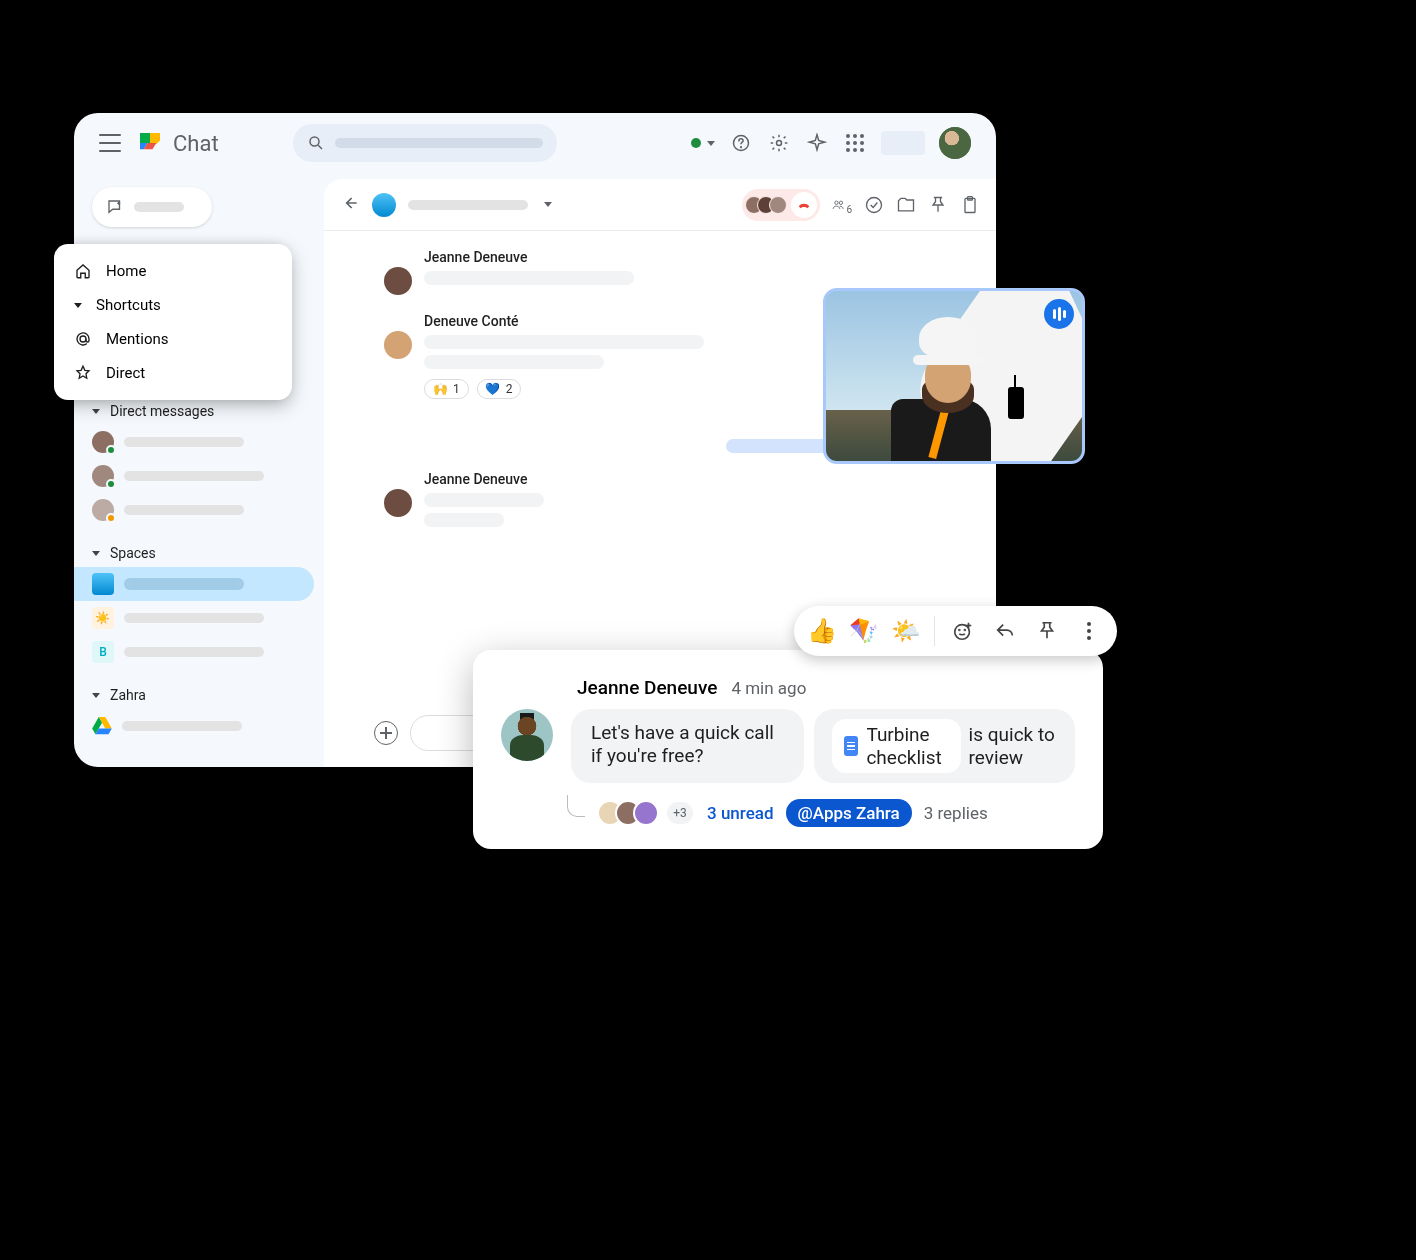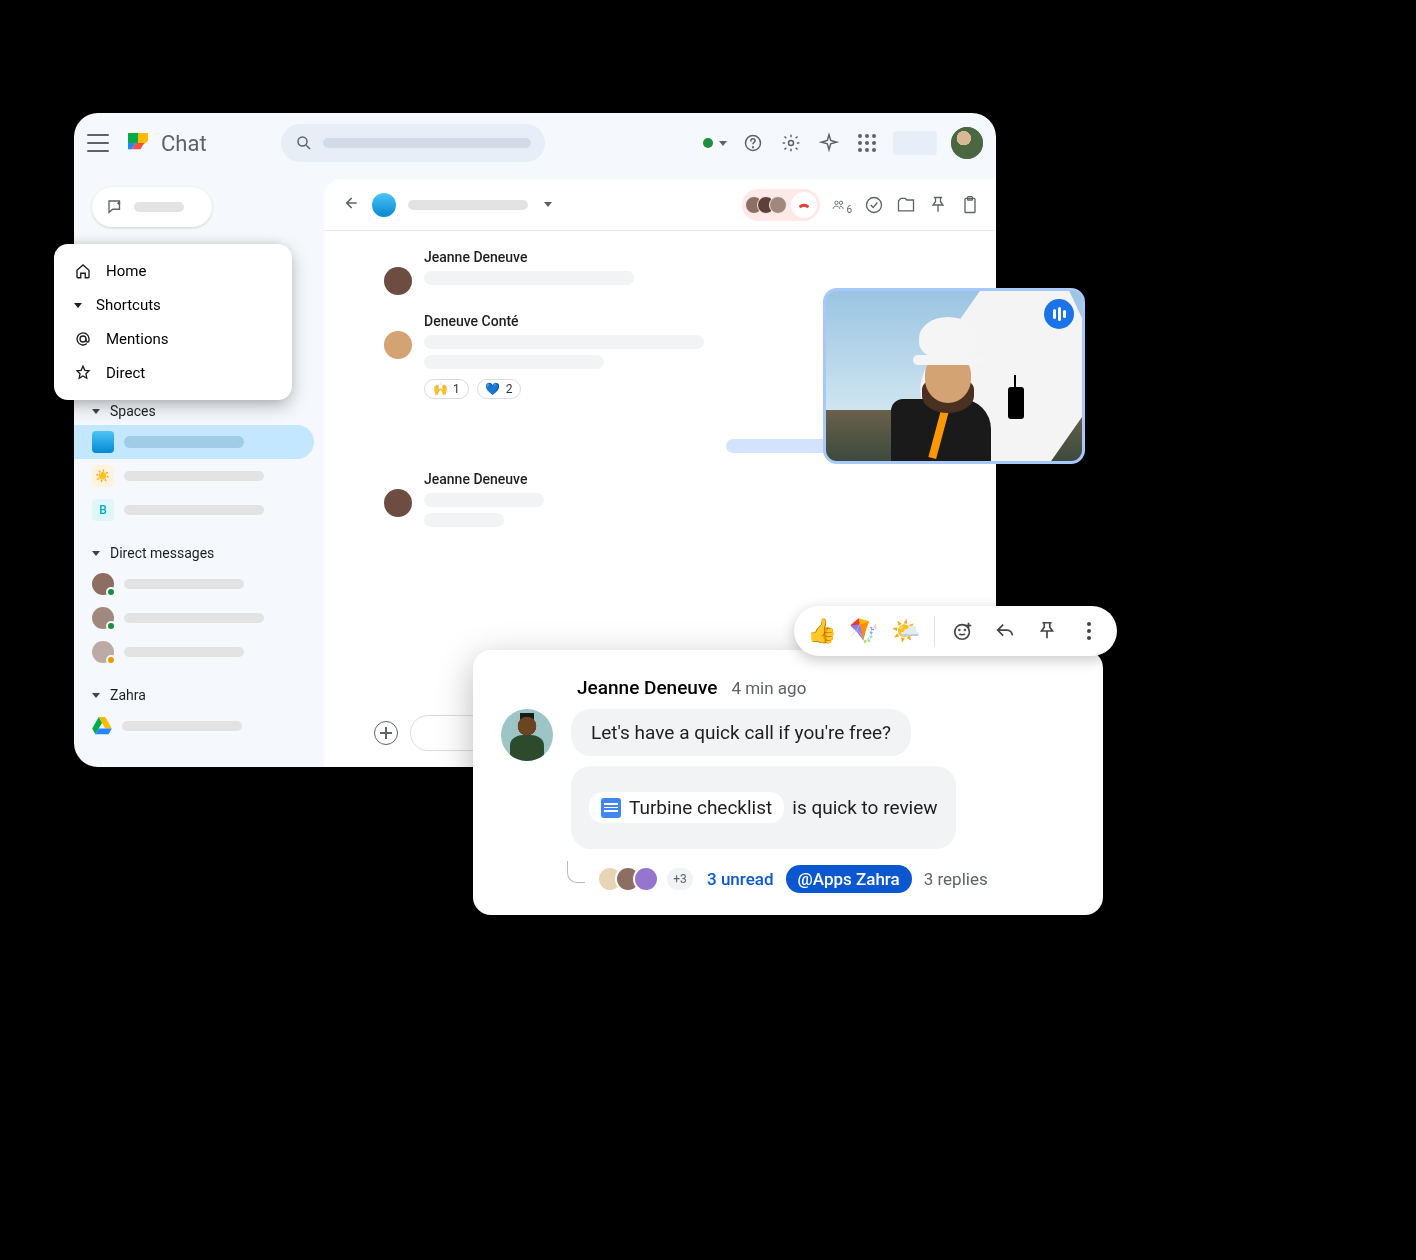--- a/index.html
+++ b/index.html
@@ -15,21 +15,21 @@
     display: flex;
     flex-direction: column;
     overflow: hidden;
   }
   
   
   .header {
     height: 60px;
     display: flex;
     align-items: center;
-    padding: 0 13px;
+    padding: 0 25px;
     gap: 14px;
   }
   .hamburger { width: 22px; height: 18px; display:flex; flex-direction:column; justify-content:space-between; cursor:pointer;}
   .hamburger span{height:2px;background:#5f6368;border-radius:2px;}
   .logo { display:flex; align-items:center; gap:8px; }
   .logo-icon { width:30px; height:30px; position:relative;}
   .logo-icon svg{width:30px;height:30px;}
   .logo-text { font-size:22px; color:#5f6368; }
   .search {
     margin-left: 60px;
@@ -195,23 +195,23 @@
     padding:26px 28px 22px 28px;
     z-index:7;
   }
   .big-hdr{display:flex;align-items:baseline;gap:14px;padding-left:76px;}
   .big-name{font-size:19px;font-weight:500;}
   .big-time{font-size:17px;color:#5f6368;}
   .big-body{display:flex;gap:18px;margin-top:10px;}
   .big-av{width:52px;height:52px;border-radius:50%;background:#9ec5c5;position:relative;overflow:hidden;flex-shrink:0;}
   .big-av::before{content:"";position:absolute;left:15%;top:8%;width:70%;height:90%;background:radial-gradient(circle at 50% 28%, #6b4423 24%, transparent 25%),radial-gradient(ellipse at 50% 12%, #1a1a1a 28%, transparent 29%);}
   .big-av::after{content:"";position:absolute;left:18%;bottom:0;width:64%;height:50%;background:#2d4a2d;border-radius:40% 40% 0 0;}
-  .bubbles{display:flex;flex-direction:column;gap:10px;}
+  .bubbles{display:flex;flex-direction:row;gap:10px;}
   .bbl{background:#f1f3f4;border-radius:20px;padding:12px 20px;font-size:19px;color:#1f1f1f;width:fit-content;}
-  .bbl.chip{display:flex;align-items:center;gap:8px;padding:26px 18px;}
+  .bbl.chip{display:flex;align-items:center;gap:8px;padding:10px 18px;}
   .doc-chip{display:flex;align-items:center;gap:8px;background:#fff;border-radius:14px;padding:4px 12px;}
   .doc-icn{width:20px;height:20px;background:#4285f4;border-radius:3px;display:flex;flex-direction:column;justify-content:center;gap:2px;padding:4px 3px;}
   .doc-icn span{height:1.5px;background:#fff;}
   
   .thread-row{display:flex;align-items:center;gap:12px;margin-top:16px;padding-left:66px;}
   .thread-arrow{width:18px;height:22px;border-left:1.5px solid #bbb;border-bottom:1.5px solid #bbb;border-radius:0 0 0 10px;align-self:flex-start;margin-top:-4px;}
   .mini-avs{display:flex;}
   .mini-avs span{width:26px;height:26px;border-radius:50%;margin-left:-8px;border:2px solid #fff;}
   .mini-avs span:first-child{margin-left:0;}
   .plus3{width:30px;height:26px;border-radius:14px;background:#f1f3f4;font-size:12px;display:flex;align-items:center;justify-content:center;margin-left:-6px;color:#5f6368;border:2px solid #fff;}
@@ -314,57 +314,57 @@
             <line x1="15" y1="7" x2="19" y2="7"></line>
             <line x1="17" y1="5" x2="17" y2="9"></line>
           </svg>
         <div class="ph"></div>
       </div>
 
       <div style="height:140px"></div>
       <div class="section">
         <div class="section-hdr">
           <span class="tri"></span>
-          <span>Spaces</span>
-        </div>
-        <div class="row active">
-            <div class="sq globe"></div>
-            <div class="ph" style="width:120px"></div>
-          </div>
-        <div class="row">
-            <div class="sq sun">☀️</div>
-            <div class="ph" style="width:140px"></div>
-          </div>
-        <div class="row">
-            <div class="sq b">B</div>
-            <div class="ph" style="width:140px"></div>
-          </div>
-      </div>
-      <div class="section">
-        <div class="section-hdr">
-          <span class="tri"></span>
           <span>Direct messages</span>
         </div>
         <div class="row">
             <div class="av" style="background:#8d6e63">
               <span class="badge bg-green"></span>
             </div>
             <div class="ph" style="width:120px"></div>
           </div>
         <div class="row">
             <div class="av" style="background:#a1887f">
               <span class="badge bg-green"></span>
             </div>
             <div class="ph" style="width:140px"></div>
           </div>
         <div class="row">
             <div class="av" style="background:#bcaaa4">
               <span class="badge bg-orange"></span>
             </div>
             <div class="ph" style="width:120px"></div>
+          </div>
+      </div>
+      <div class="section">
+        <div class="section-hdr">
+          <span class="tri"></span>
+          <span>Spaces</span>
+        </div>
+        <div class="row active">
+            <div class="sq globe"></div>
+            <div class="ph" style="width:120px"></div>
+          </div>
+        <div class="row">
+            <div class="sq sun">☀️</div>
+            <div class="ph" style="width:140px"></div>
+          </div>
+        <div class="row">
+            <div class="sq b">B</div>
+            <div class="ph" style="width:140px"></div>
           </div>
       </div>
       <div class="section">
         <div class="section-hdr">
           <span class="tri"></span>
           <span>Zahra</span>
         </div>
         <div class="row">
           <svg class="drive-icon" viewBox="0 0 24 22">
               <path fill="#ffba00" d="M8 0h8l8 14h-8z"></path>

